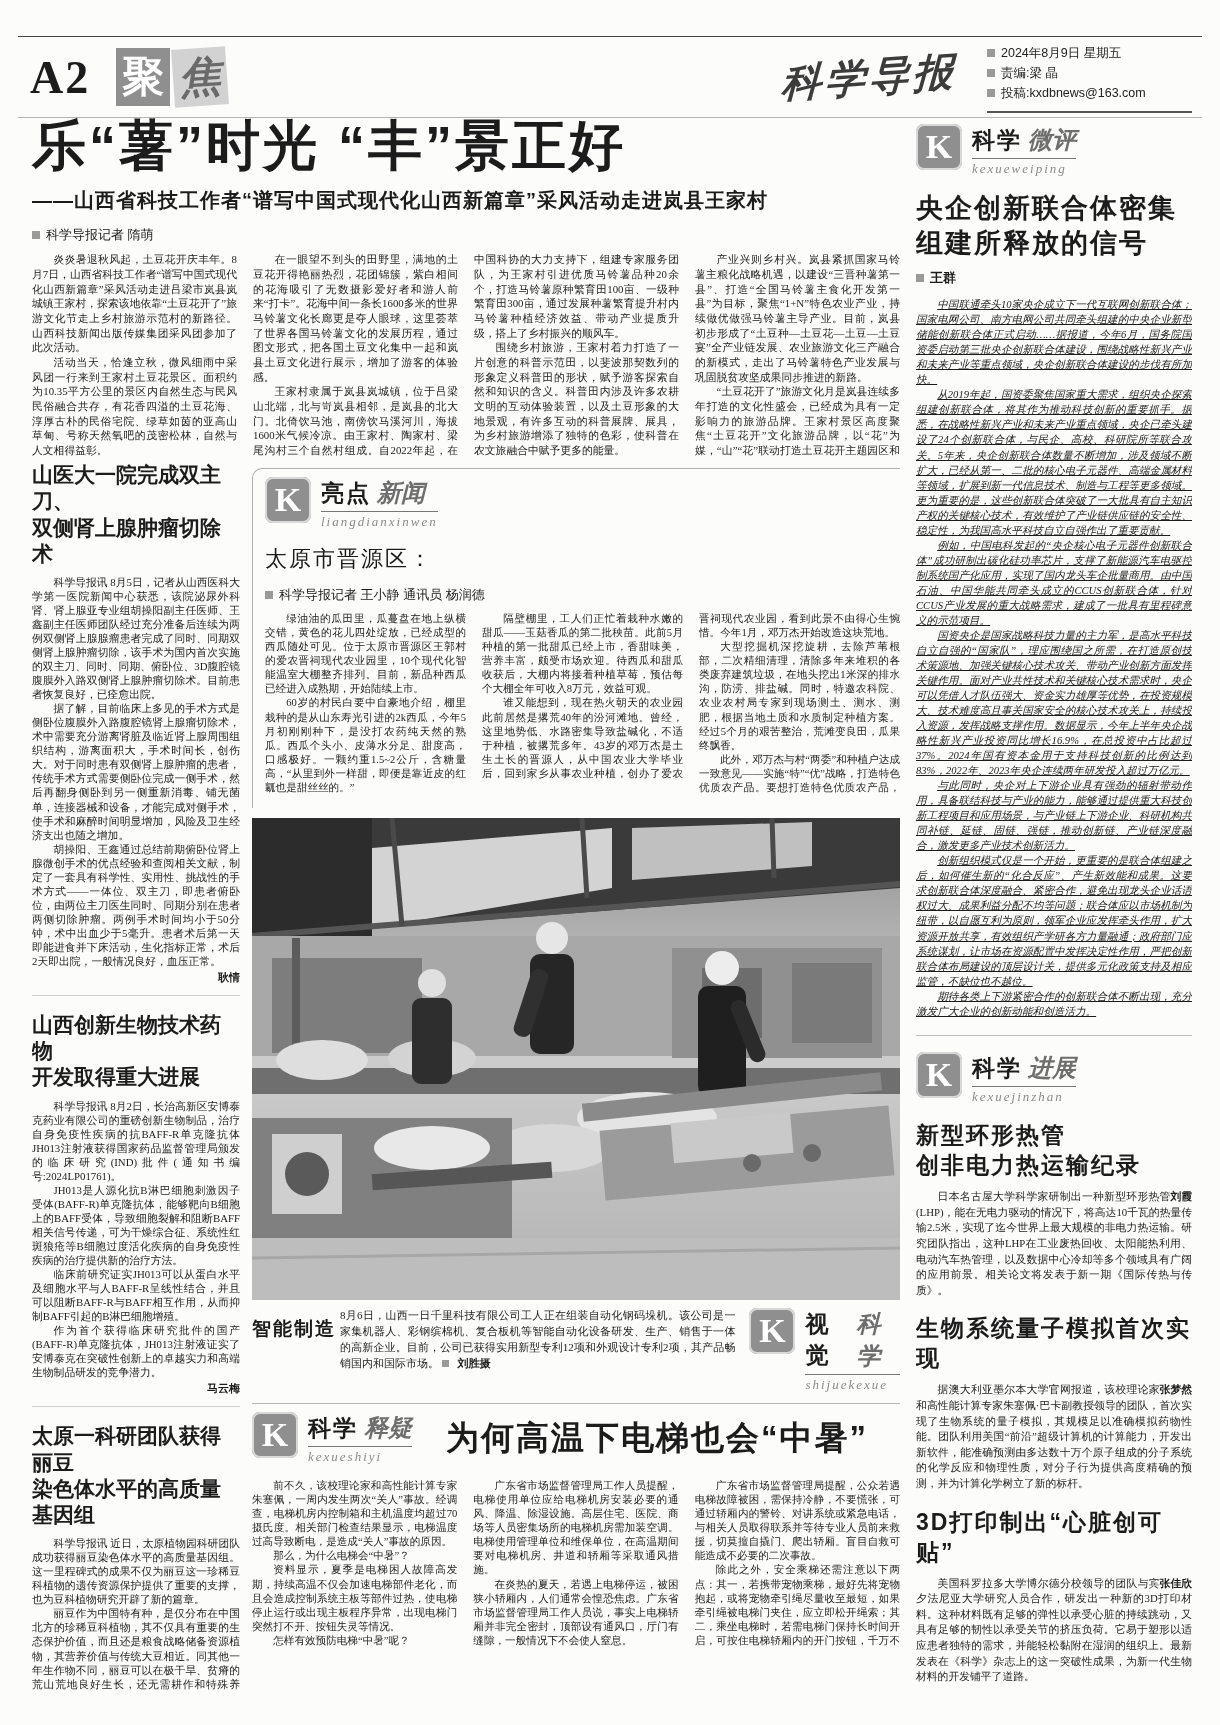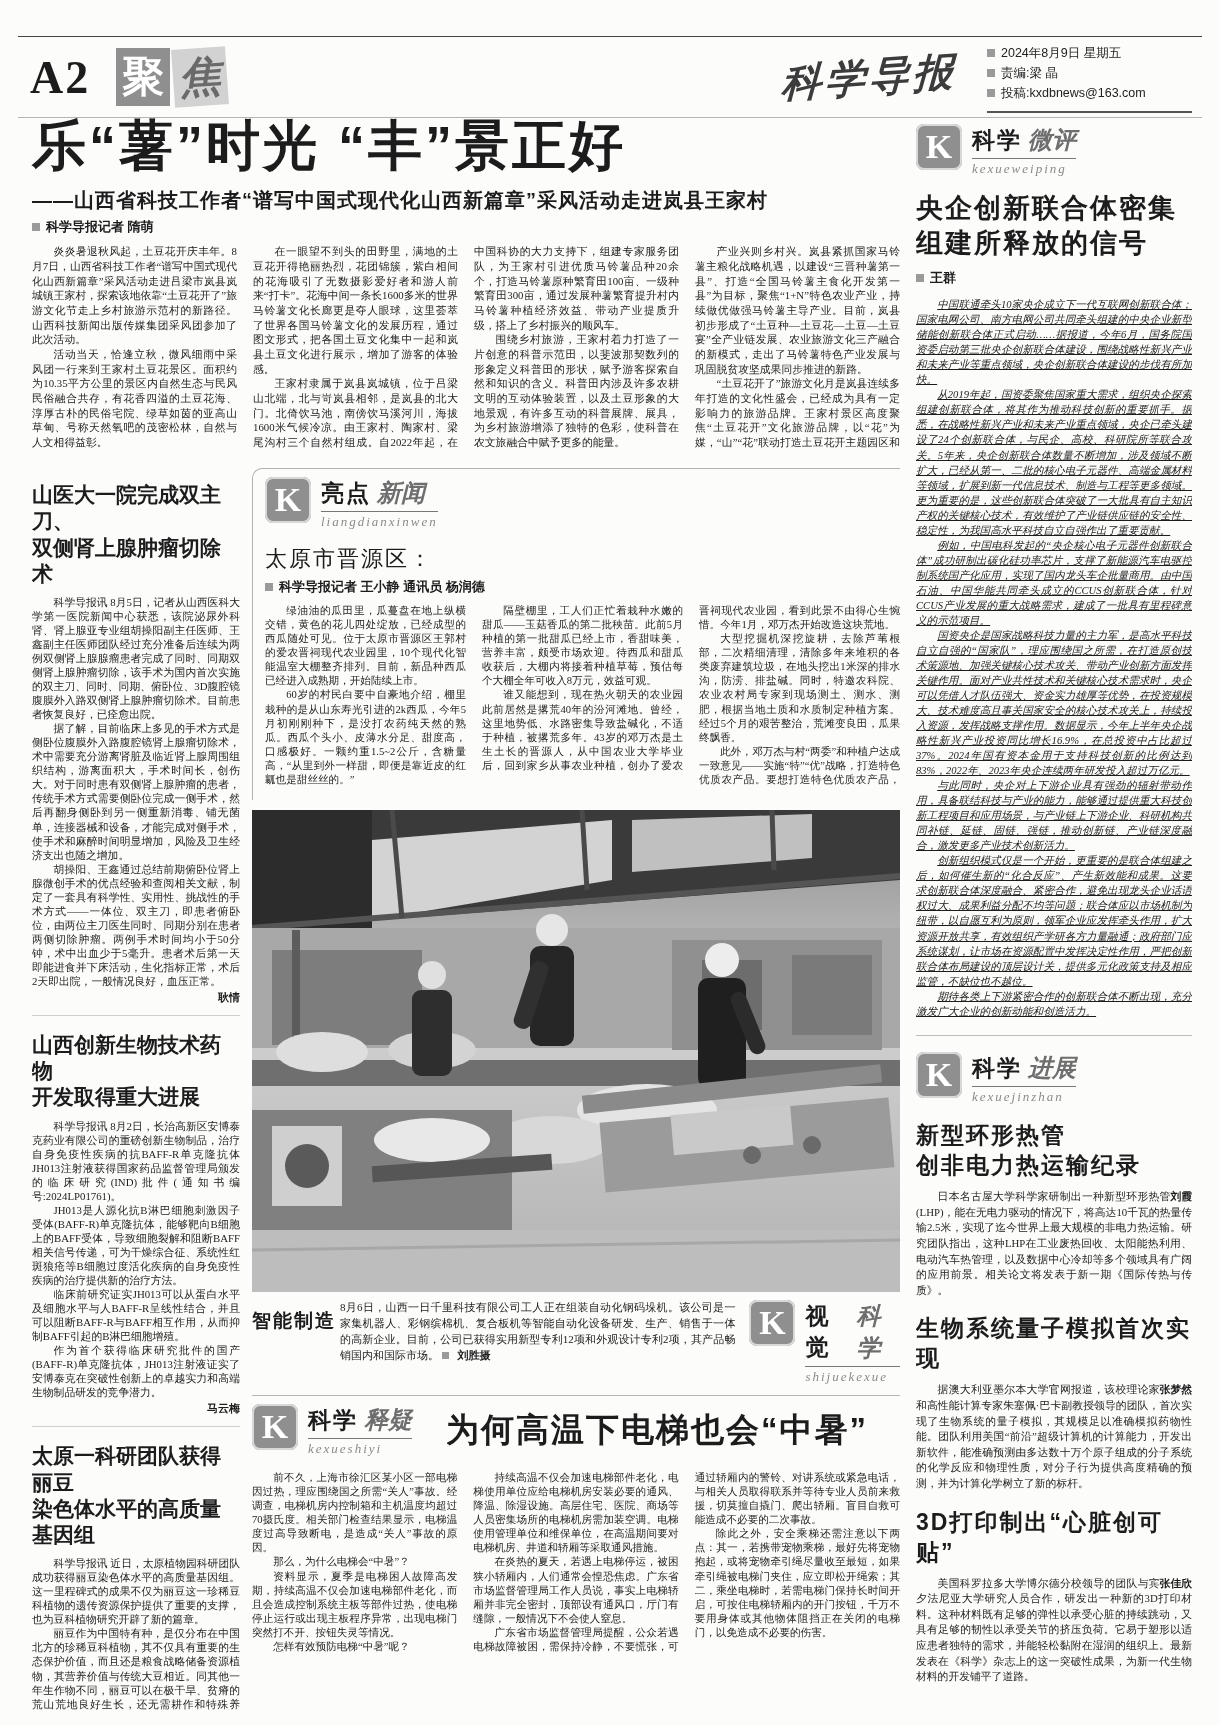--- a/index.html
+++ b/index.html
@@ -20,26 +20,26 @@
   .hinfo{font-family:"Liberation Sans",sans-serif;font-size:12.5px;color:#222;
          border-bottom:2px solid #555;padding-bottom:6px;min-width:205px;}
   .hinfo .row{display:flex;align-items:center;margin:3px 0;}
   .sq{display:inline-block;width:8px;height:8px;background:#9a9a9a;margin-right:6px;flex:0 0 auto;}
   .headrule{position:absolute;left:18px;right:18px;top:117px;border-top:1px solid #b5b5b5;}
   
   .main-art{position:absolute;left:32px;top:116px;width:868px;}
   .hl-xl{font-family:"Liberation Sans",sans-serif;font-weight:900;font-size:54px;letter-spacing:3px;line-height:1.1;}
   .subhead{font-family:"Liberation Sans",sans-serif;font-size:20px;font-weight:bold;margin-top:12px;letter-spacing:1px;}
   .byline{display:flex;align-items:center;font-family:"Liberation Sans",sans-serif;
-          font-size:13px;font-weight:bold;margin-top:4px;}
+          font-size:13px;font-weight:normal;margin-top:12px;}
   .body-cols4{margin-top:8px;height:212px;overflow:hidden;column-count:4;column-gap:16px;
               font-size:10.8px;line-height:1.36;text-align:justify;}
   .para{margin:0;text-indent:2em;}
   
-  .rail{position:absolute;left:32px;top:472px;width:208px;height:1240px;overflow:hidden;}
+  .rail{position:absolute;left:32px;top:452px;width:208px;height:1240px;overflow:hidden;}
   .rail-art{margin-bottom:16px;}
   .rail-title{font-family:"Liberation Sans",sans-serif;font-weight:bold;font-size:21px;
               line-height:1.25;white-space:pre-line;margin:10px 0 8px;}
   .rail-body{font-size:10.8px;line-height:1.3;text-align:justify;}
   .author{text-align:right;font-weight:bold;font-size:11px;margin-top:2px;}
   .rail-sep{border-top:1px solid #cfcfcf;margin:10px 0 0;}
   
   .kbadge{display:flex;align-items:flex-start;}
   .kbox{width:46px;height:46px;background:#8f8f8f;border-radius:8px;color:#fff;
         display:flex;align-items:center;justify-content:center;font-family:"Liberation Serif",serif;
@@ -294,25 +294,25 @@
               <span class="kt-main">科学</span>
               <span class="kt-script">释疑</span>
             </div>
             <div class="kt-py">kexueshiyi</div>
           </div>
         </div>
         <div class="hl-bot">为何高温下电梯也会“中暑”</div>
       </div>
       <div class="bot-body">
         <div>
-            <p class="para">前不久，上海市徐汇区某小区一部电梯因过热，理应围绕国之所需“关人”事故。经调查，电梯机房内控制箱和主机温度均超过70摄氏度。相关部门检查结果显示，电梯温度过高导致断电，是造成“关人”事故的原因。</p>
+            <p class="para">前不久，该校理论家和高性能计算专家朱塞佩，一周内发生两次“关人”事故。经调查，电梯机房内控制箱和主机温度均超过70摄氏度。相关部门检查结果显示，电梯温度过高导致断电，是造成“关人”事故的原因。</p>
             <p class="para">那么，为什么电梯会“中暑”？</p>
             <p class="para">资料显示，夏季是电梯困人故障高发期，持续高温不仅会加速电梯部件老化，而且会造成控制系统主板等部件过热，使电梯停止运行或出现主板程序异常，出现电梯门突然打不开、按钮失灵等情况。</p>
             <p class="para">怎样有效预防电梯“中暑”呢？</p>
-            <p class="para">持续高温不仅会加速电梯部件老化，电梯使用单位应给电梯机房安装必要的通风、降温、除湿设施。高层住宅、医院、商场等人员密集场所的电梯机房需加装空调。电梯使用管理单位和维保单位，在高温期间要对电梯机房、井道和轿厢等采取通风措施。</p>
+            <p class="para">广东省市场监督管理局工作人员提醒，电梯使用单位应给电梯机房安装必要的通风、降温、除湿设施。高层住宅、医院、商场等人员密集场所的电梯机房需加装空调。电梯使用管理单位和维保单位，在高温期间要对电梯机房、井道和轿厢等采取通风措施。</p>
             <p class="para">在炎热的夏天，若遇上电梯停运，被困狭小轿厢内，人们通常会惶恐焦虑。广东省市场监督管理局工作人员说，事实上电梯轿厢并非完全密封，顶部设有通风口，厅门有缝隙，一般情况下不会使人窒息。</p>
             <p class="para">广东省市场监督管理局提醒，公众若遇电梯故障被困，需保持冷静，不要慌张，可通过轿厢内的警铃、对讲系统或紧急电话，与相关人员取得联系并等待专业人员前来救援，切莫擅自撬门、爬出轿厢。盲目自救可能造成不必要的二次事故。</p>
             <p class="para">除此之外，安全乘梯还需注意以下两点：其一，若携带宠物乘梯，最好先将宠物抱起，或将宠物牵引绳尽量收至最短，如果牵引绳被电梯门夹住，应立即松开绳索；其二，乘坐电梯时，若需电梯门保持长时间开启，可按住电梯轿厢内的开门按钮，千万不要用身体或其他物体阻挡正在关闭的电梯门，以免造成不必要的伤害。</p>
           </div>
 
       </div>
     </div>
   </div>
 
   <div class="sidebar">

